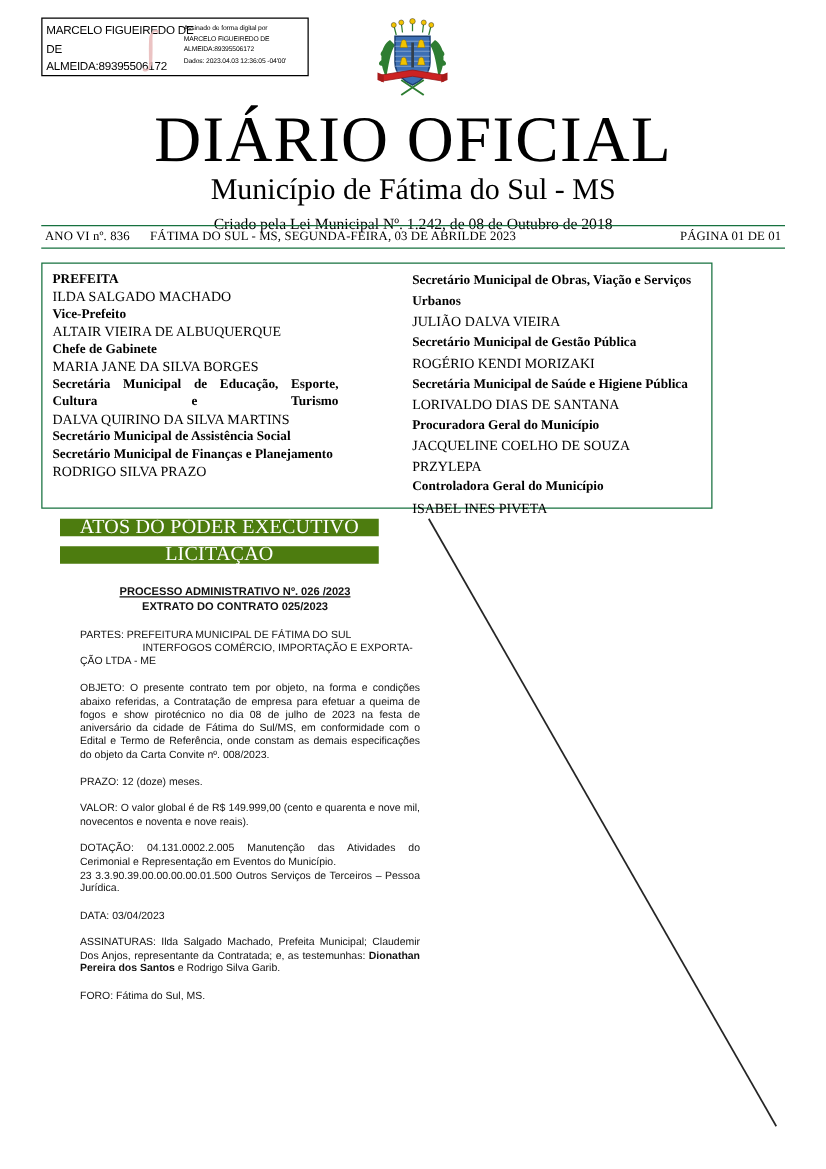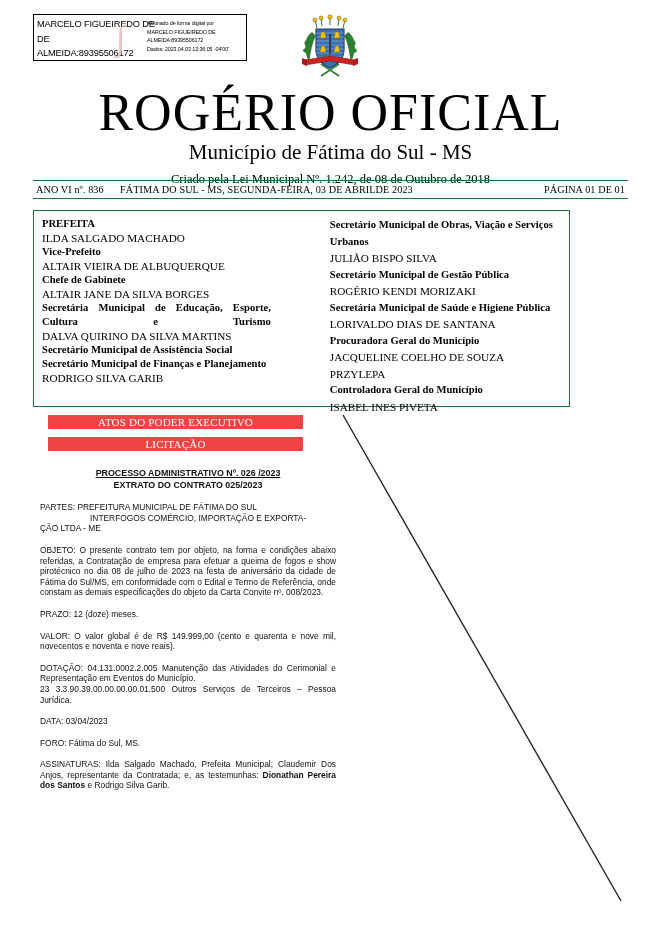--- a/index.html
+++ b/index.html
@@ -78,21 +78,21 @@
   #doc-title {
     font-family: "Liberation Serif", serif;
     font-size: 52px;
     line-height: 54px;
     letter-spacing: 1px;
     font-weight: normal;
     margin: 0;
   }
   #doc-subtitle {
     font-family: "Liberation Serif", serif;
-    font-size: 21px;
+    font-size: 24px;
     line-height: 25px;
     margin: 0;
   }
   #doc-law {
     font-family: "Liberation Serif", serif;
     font-size: 12.5px;
     line-height: 18px;
     margin: 5px 0 0 0;
   }
 
@@ -150,24 +150,24 @@
   }
   #off-col-right .off-role { line-height: 16.5px; }
   #off-col-right .off-name { line-height: 16.5px; }
 
   
   .banner {
     position: absolute;
     left: 48px;
     width: 255px;
     height: 14px;
-    background: #ef4444;
+    background: #4d7c0f;
     color: #ffffff;
     font-family: "Liberation Serif", serif;
-    font-size: 11px;
+    font-size: 16px;
     line-height: 14px;
     text-align: center;
     letter-spacing: 0.2px;
   }
   #banner-executivo { top: 415px; }
   #banner-licitacao { top: 437px; }
 
   
   #diagonal {
     position: absolute;
@@ -189,21 +189,21 @@
     line-height: 10.6px;
     color: #111;
   }
   #contract-head {
     text-align: center;
     font-weight: bold;
     font-size: 8.9px;
     line-height: 11.6px;
   }
   #contract-head .underlined { text-decoration: underline; }
-  .blk { margin-top: 11px; text-align: justify; }
+  .blk { margin-top: 11px; text-align: justify; margin-left: 24px; }
   .blk.nojust { text-align: left; }
   .indent-line { display: block; padding-left: 50px; }
   .bold { font-weight: bold; }
 </style>
 </head>
 <body>
 
 <div id="sig-stamp">
   <div id="sig-name">
     <div style="font-size:9.3px">MARCELO FIGUEIREDO DE</div>
@@ -261,51 +261,51 @@
     <path d="M3 46 L8 48 L8 54 L3 52 Z" fill="#a81a1a"></path>
     <path d="M59 46 L54 48 L54 54 L59 52 Z" fill="#a81a1a"></path>
 
     <g stroke="#2e7d32" stroke-width="1.6" fill="none">
       <path d="M22 52 L40 64 M40 52 L22 64"></path>
     </g>
   </svg>
 </div>
 
 <div id="masthead">
-  <h1 id="doc-title">ROGÉRIO OFICIAL</h1>
+  <h1 id="doc-title">DIÁRIO OFICIAL</h1>
   <div id="doc-subtitle">Município de Fátima do Sul - MS</div>
   <div id="doc-law">Criado pela Lei Municipal Nº. 1.242, de 08 de Outubro de 2018</div>
 </div>
 
 <div id="issue-bar">
   <div id="issue-left">
     <span>ANO VI nº. 836</span>
     <span class="sep"></span>
     <span>FÁTIMA DO SUL - MS, SEGUNDA-FEIRA, 03 DE ABRILDE 2023</span>
   </div>
   <div id="issue-right">PÁGINA 01 DE 01</div>
 </div>
 
 <div id="officials-box">
   <div class="off-col" id="off-col-left">
     <div class="off-role">PREFEITA</div>
     <div class="off-name">ILDA SALGADO MACHADO</div>
     <div class="off-role">Vice-Prefeito</div>
     <div class="off-name">ALTAIR VIEIRA DE ALBUQUERQUE</div>
     <div class="off-role">Chefe de Gabinete</div>
-    <div class="off-name">ALTAIR JANE DA SILVA BORGES</div>
+    <div class="off-name">MARIA JANE DA SILVA BORGES</div>
     <div class="off-role justify">Secretária Municipal de Educação, Esporte, Cultura e Turismo</div>
     <div class="off-name">DALVA QUIRINO DA SILVA MARTINS</div>
     <div class="off-role">Secretário Municipal de Assistência Social</div>
     <div class="off-role">Secretário Municipal de Finanças e Planejamento</div>
-    <div class="off-name">RODRIGO SILVA GARIB</div>
+    <div class="off-name">RODRIGO SILVA PRAZO</div>
   </div>
   <div class="off-col" id="off-col-right">
     <div class="off-role">Secretário Municipal de Obras, Viação e Serviços Urbanos</div>
-    <div class="off-name">JULIÃO BISPO SILVA</div>
+    <div class="off-name">JULIÃO DALVA VIEIRA</div>
     <div class="off-role">Secretário Municipal de Gestão Pública</div>
     <div class="off-name">ROGÉRIO KENDI MORIZAKI</div>
     <div class="off-role">Secretária Municipal de Saúde e Higiene Pública</div>
     <div class="off-name">LORIVALDO DIAS DE SANTANA</div>
     <div class="off-role">Procuradora Geral do Município</div>
     <div class="off-name">JACQUELINE COELHO DE SOUZA PRZYLEPA</div>
     <div class="off-role">Controladora Geral do Município</div>
     <div class="off-name">ISABEL INES PIVETA</div>
   </div>
 </div>
@@ -335,18 +335,18 @@
 
   <div class="blk">VALOR:  O valor global é de R$ 149.999,00 (cento e quarenta e nove mil, novecentos e noventa e nove reais).</div>
 
   <div class="blk">
     <div>DOTAÇÃO: 04.131.0002.2.005 Manutenção das Atividades do Cerimonial e Representação em Eventos do Município.</div>
     <div>23 3.3.90.39.00.00.00.00.01.500 Outros Serviços de Terceiros – Pessoa Jurídica.</div>
   </div>
 
   <div class="blk nojust">DATA:   03/04/2023</div>
 
-  <div class="blk nojust">FORO:   Fátima do Sul, MS.</div>
-
   <div class="blk">
     <span>ASSINATURAS:  Ilda Salgado Machado, Prefeita Municipal; Claudemir Dos Anjos, representante da Contratada; e, as testemunhas: </span><span class="bold">Dionathan Pereira dos Santos</span><span> e Rodrigo Silva Garib.</span>
   </div>
+
+  <div class="blk nojust">FORO:   Fátima do Sul, MS.</div>
 </div>
 
 </body></html>

